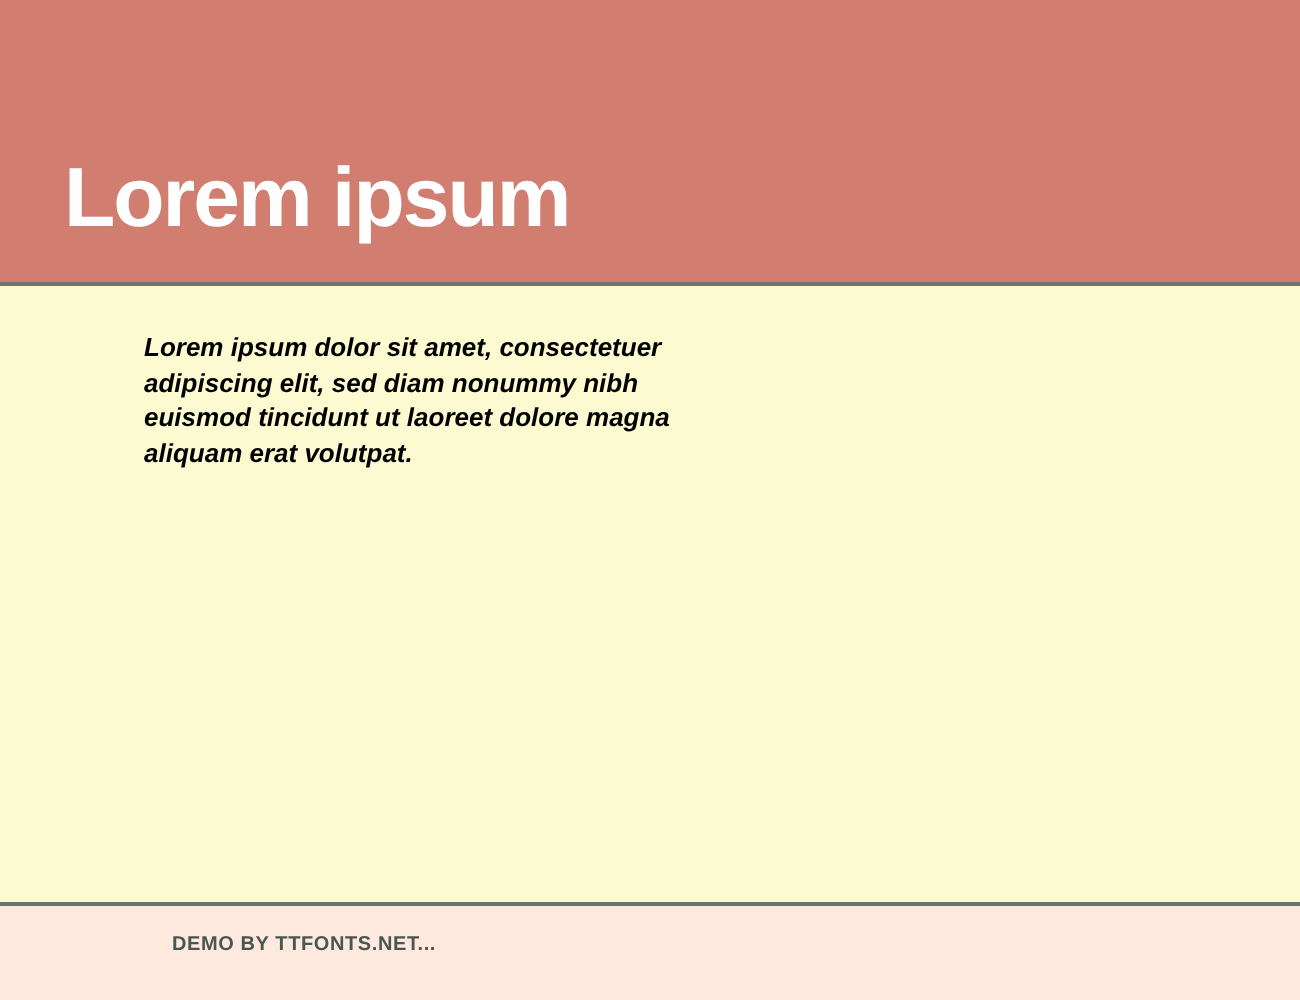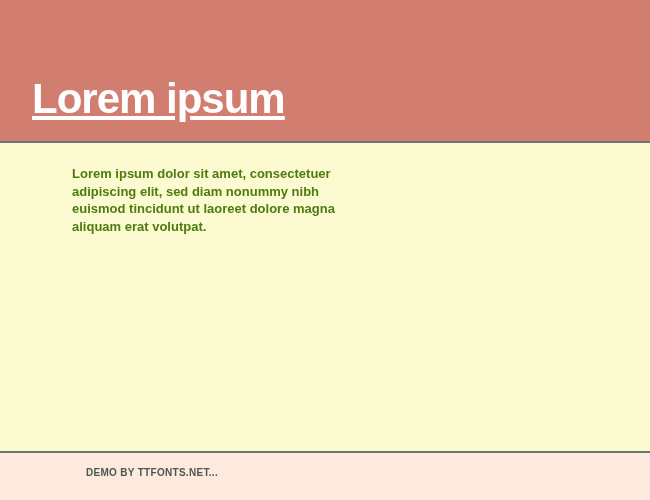--- a/index.html
+++ b/index.html
@@ -23,38 +23,38 @@
       padding-left: 32px;
       padding-bottom: 18px;
       border-bottom: 1px solid #6b7570;
     }
     .header-title {
       color: #ffffff;
       font-size: 42px;
       font-weight: bold;
       font-stretch: condensed;
       letter-spacing: -1px;
-      text-decoration: underline;
     }
     .main {
       width: 100%;
       height: 310px;
       background-color: #fcfad0;
       border-top: 1px solid #6b7570;
       border-bottom: 1px solid #6b7570;
       padding-top: 22px;
       padding-left: 72px;
     }
     .body-text {
-      color: #4d7c0f;
+      color: #000000;
       font-size: 13px;
       font-weight: bold;
       line-height: 1.35;
       max-width: 275px;
       font-stretch: condensed;
+      font-style: italic;
     }
     .footer {
       width: 100%;
       height: 48px;
       background-color: #fde9dd;
       border-top: 1px solid #6b7570;
       padding-top: 14px;
       padding-left: 72px;
     }
     .footer-text {

